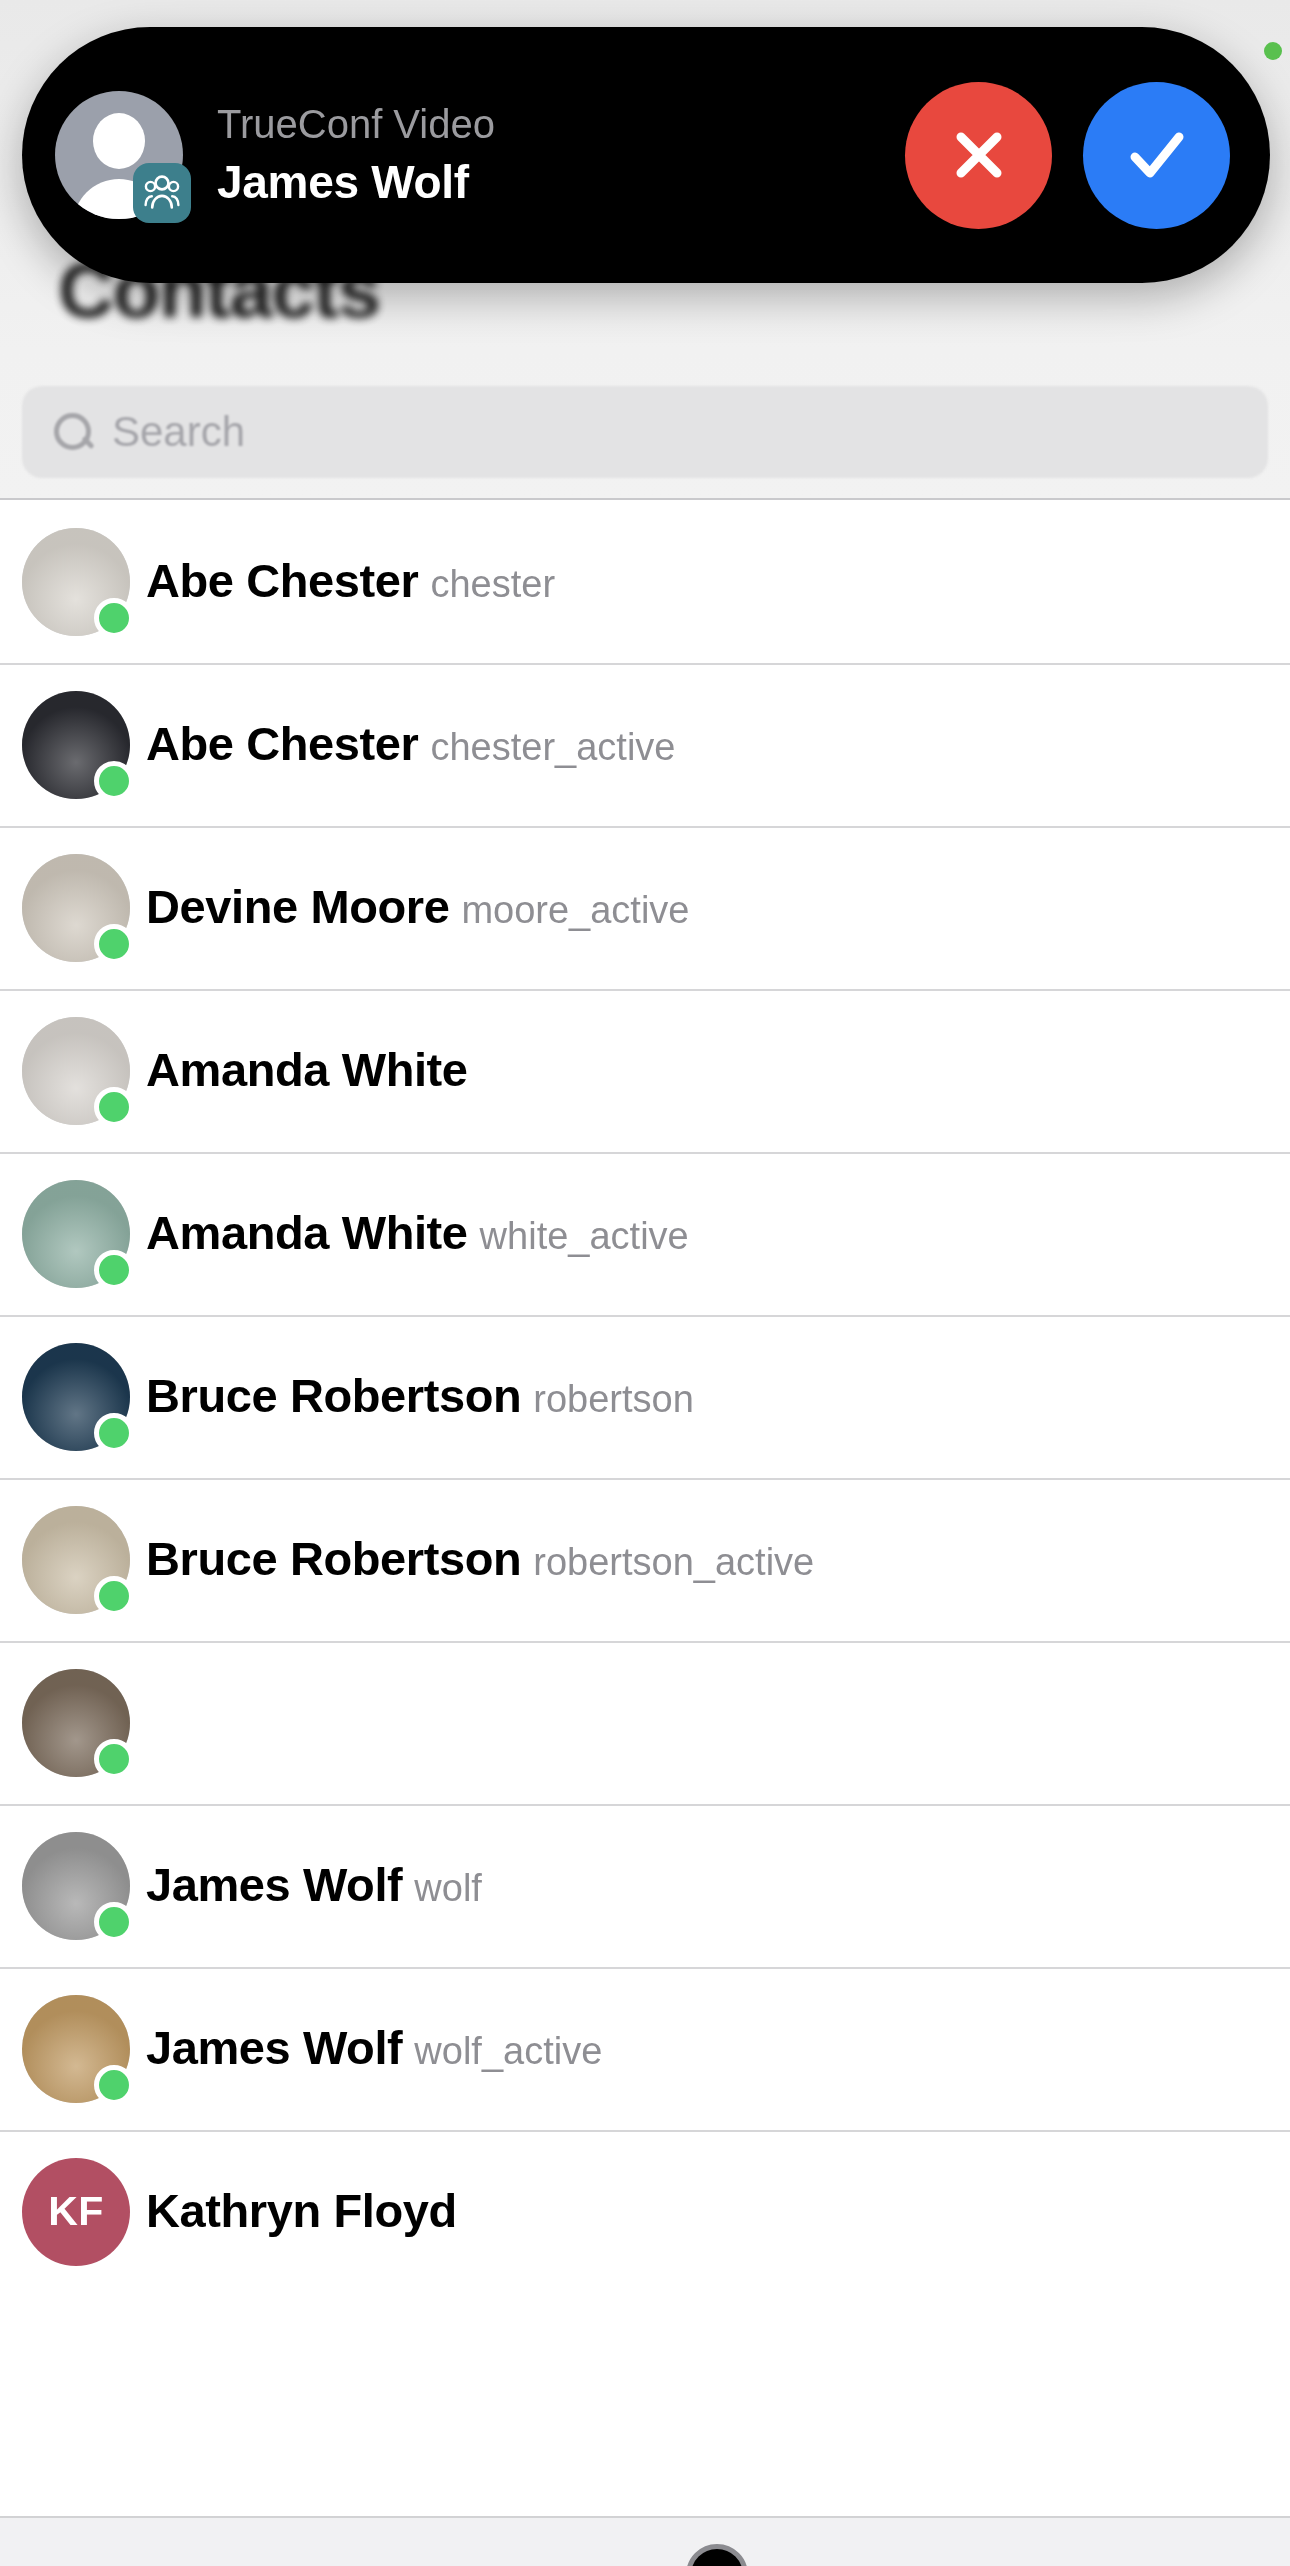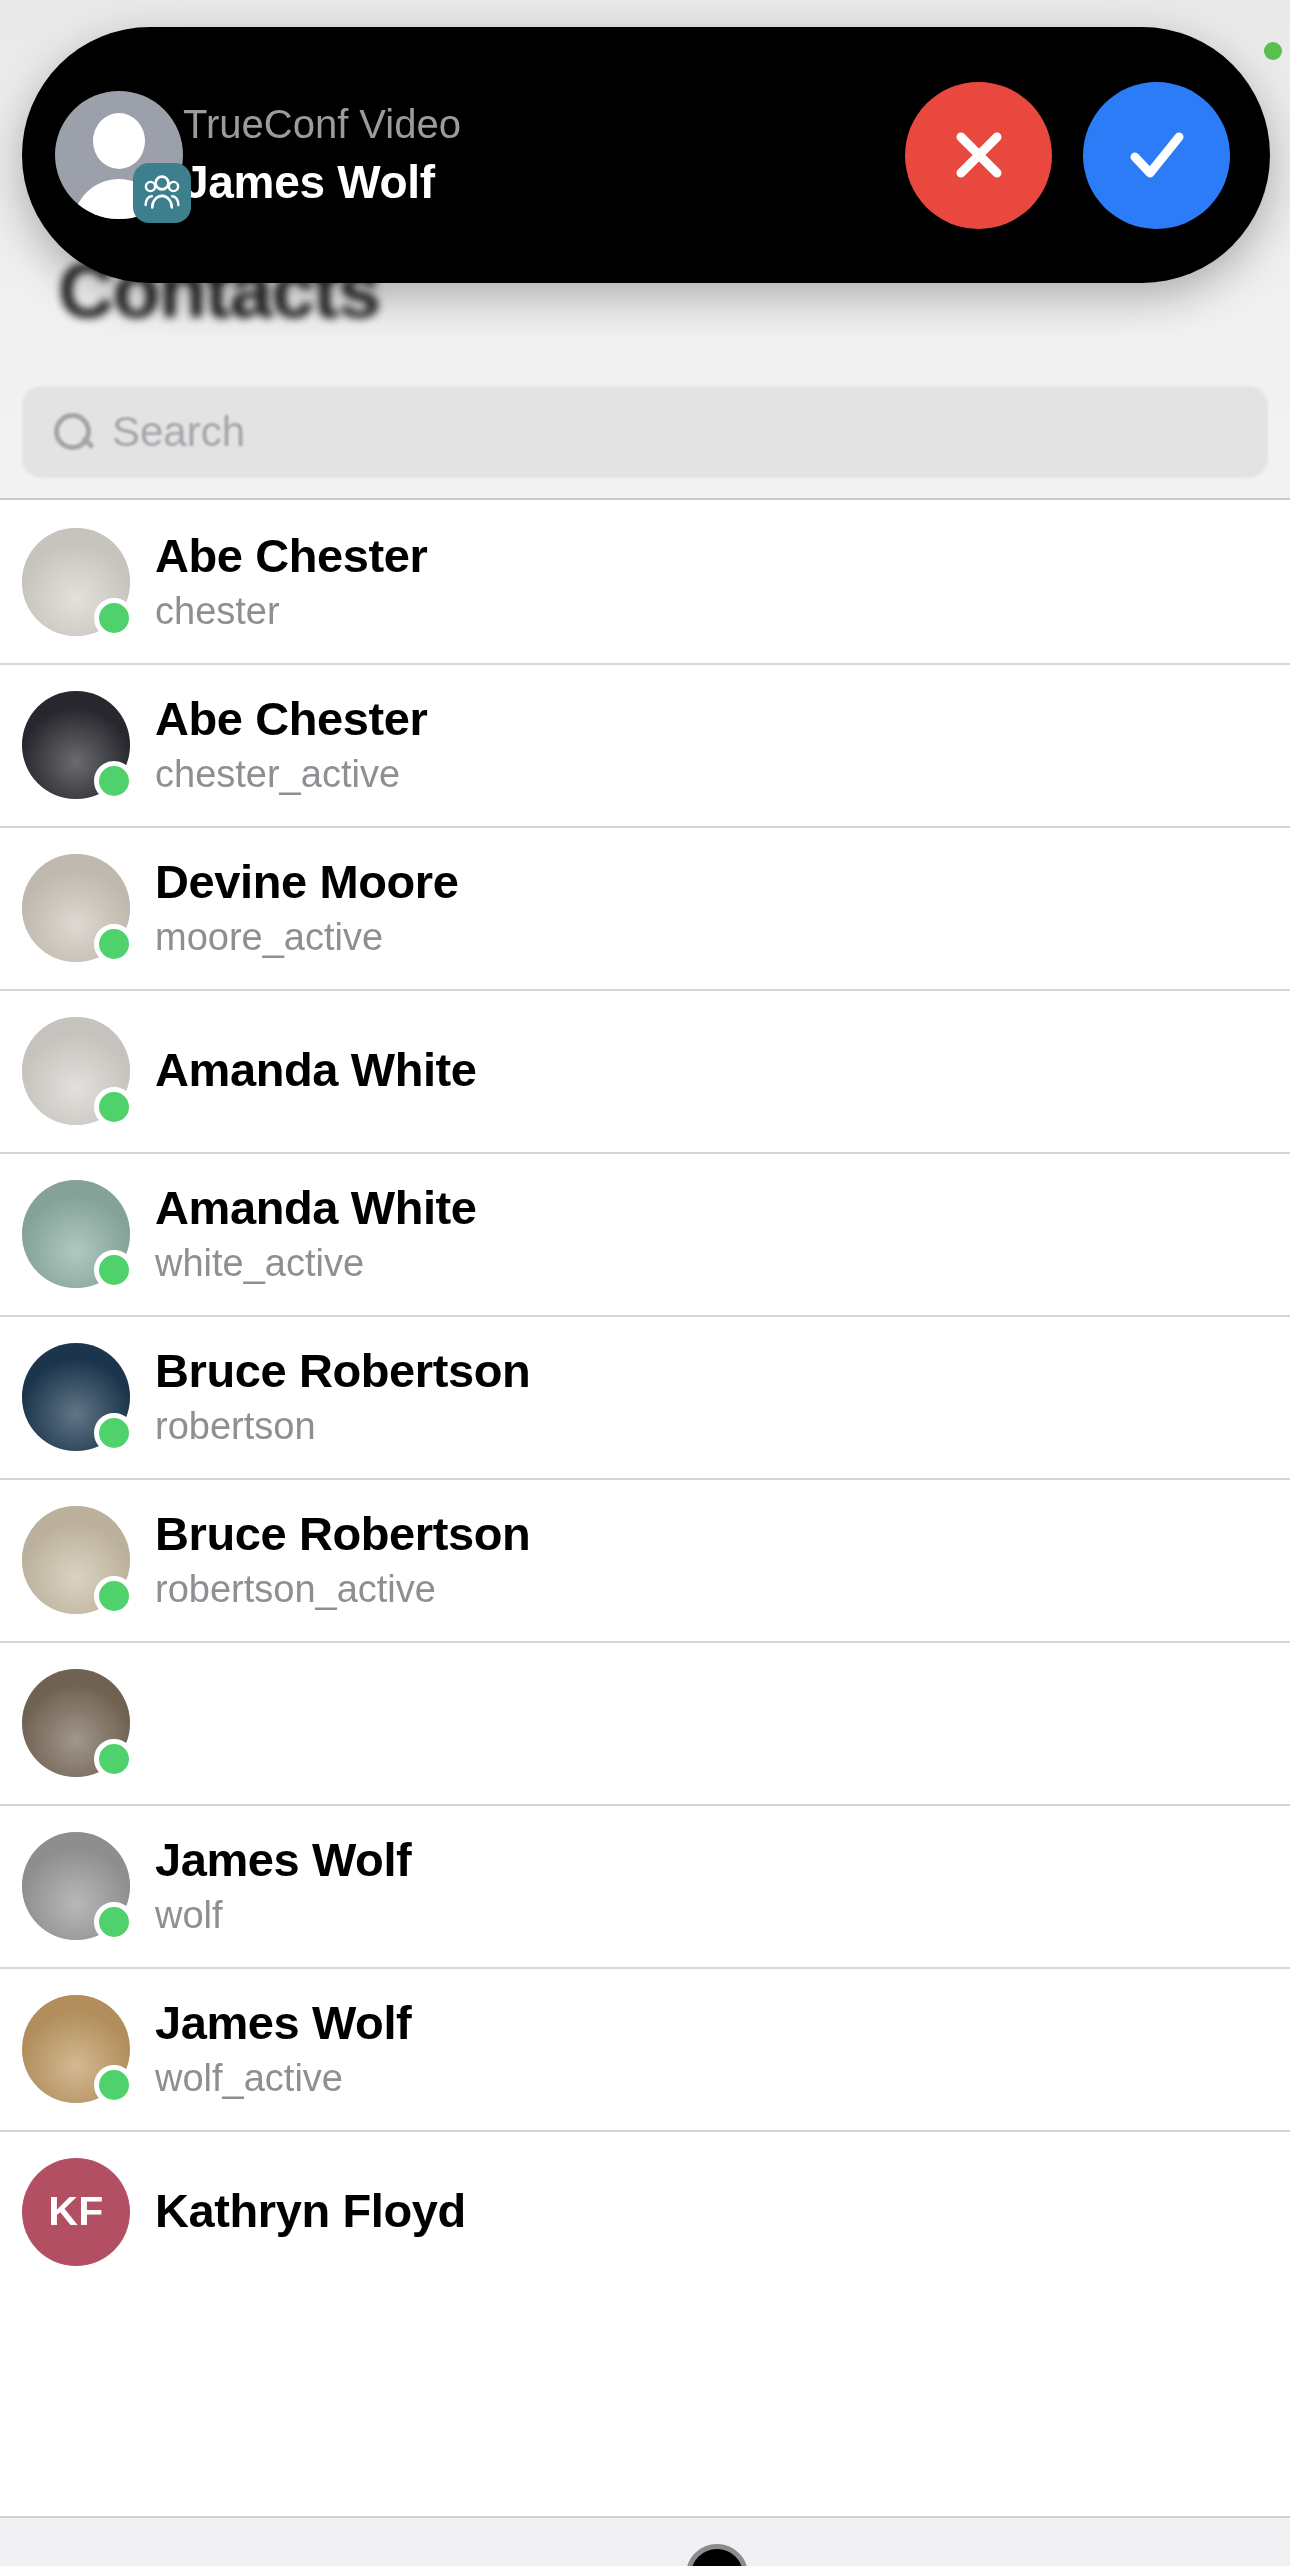--- a/index.html
+++ b/index.html
@@ -133,24 +133,25 @@
   .presence {
     position:absolute;
     right:-4px; bottom:-2px;
     width:40px; height:40px;
     border-radius:50%;
     background:#4fd26c;
     border:5px solid #ffffff;
     box-sizing:border-box;
   }
   .contact-text {
-    margin-left:25px;
-    display:flex;
-    flex-direction:column;
+    margin-left:16px;
+    display:flex;
+    flex-direction:row;
     justify-content:center;
+    gap:12px;
   }
   .contact-name {
     font-size:47px;
     font-weight:bold;
     color:#000000;
     letter-spacing:-0.4px;
     line-height:1.12;
   }
   .contact-login {
     font-size:38px;
@@ -223,20 +224,21 @@
     width:58px; height:60px;
     border-radius:16px;
     background:#3d7f8c;
     display:flex;
     align-items:center;
     justify-content:center;
   }
   .caller-badge svg { display:block; }
 
   .caller-text {
+    margin-left:34px;
     display:flex;
     flex-direction:column;
     justify-content:center;
     flex:1 1 auto;
     min-width:0;
   }
   .caller-app {
     font-size:40px;
     color:#9b9b9f;
     line-height:1.15;

